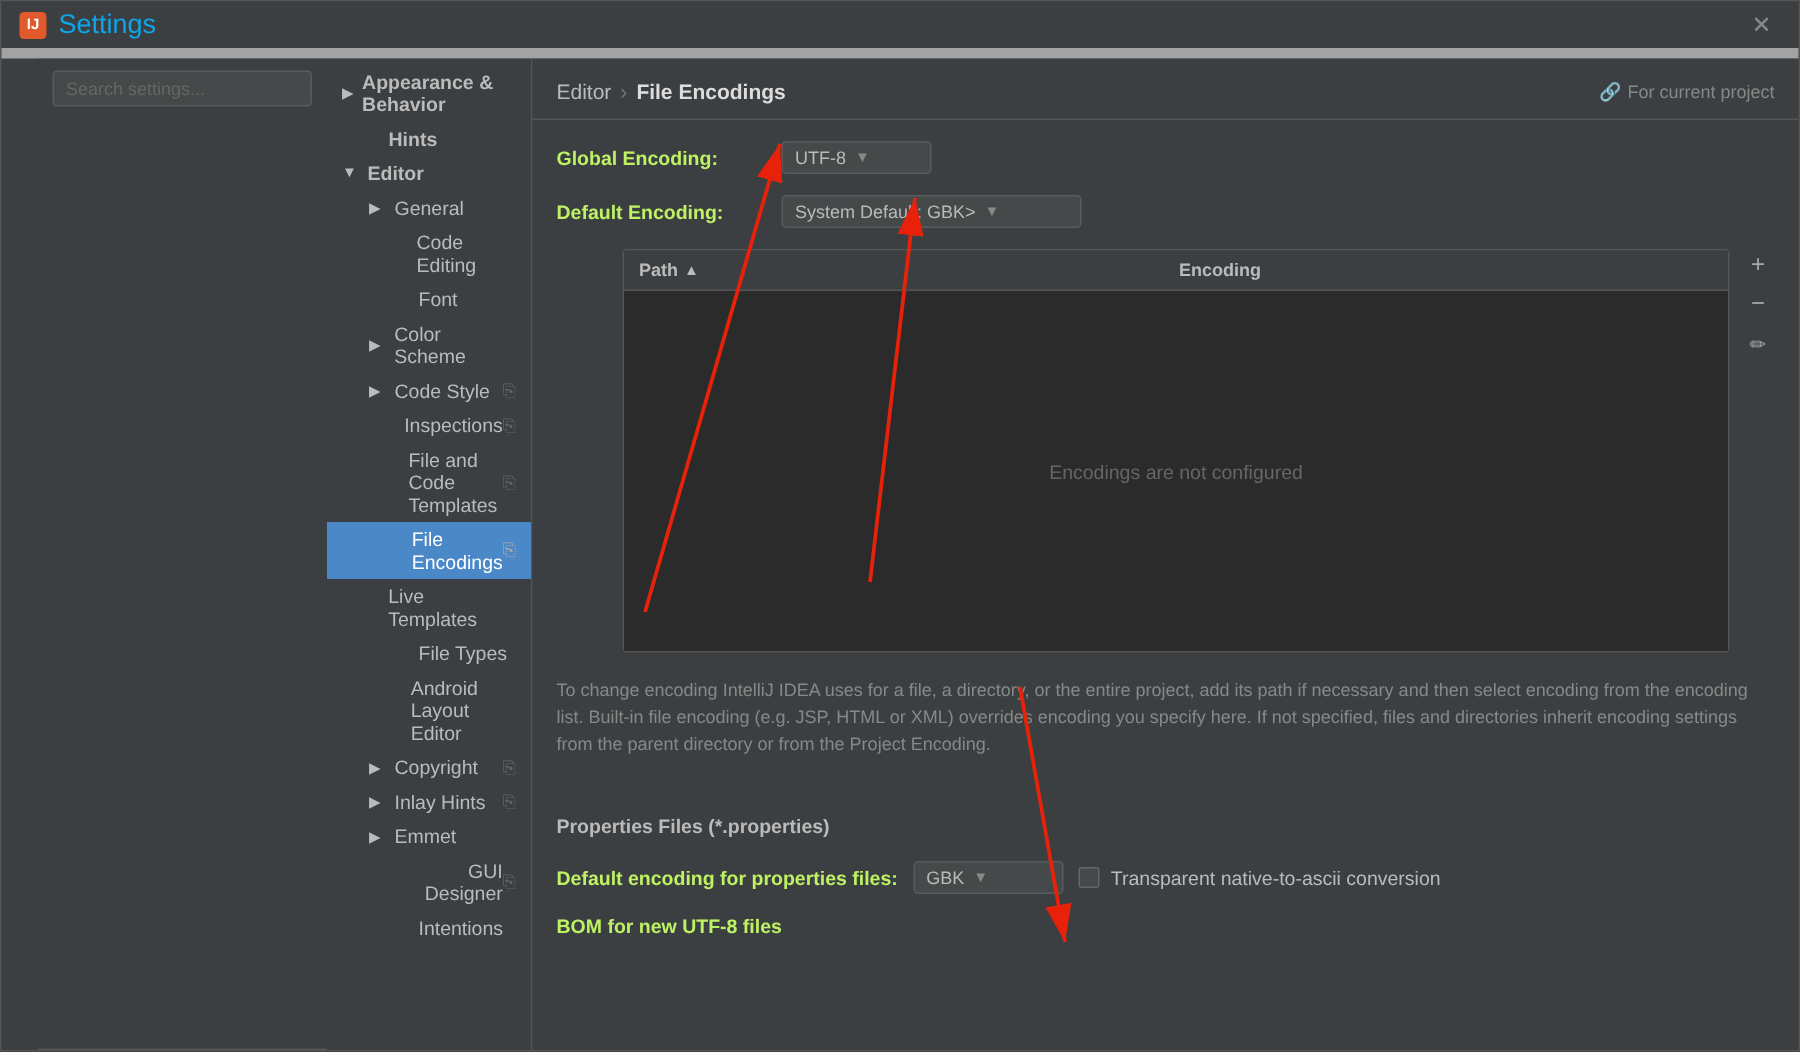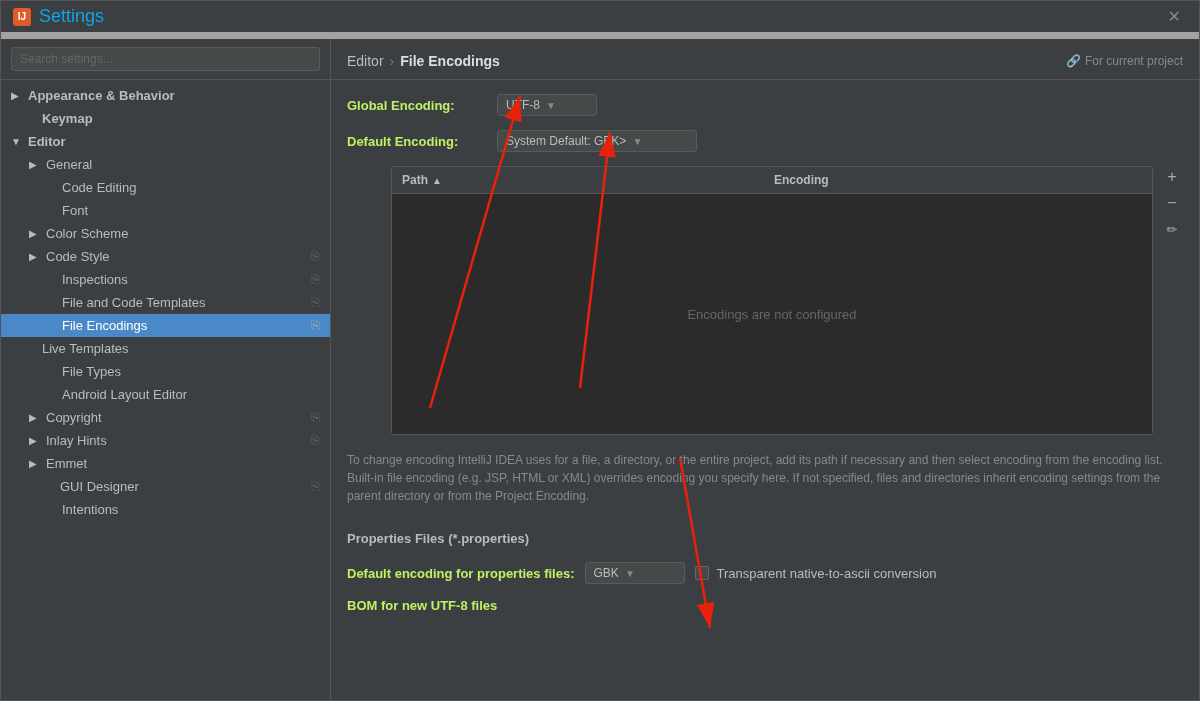--- a/index.html
+++ b/index.html
@@ -65,23 +65,24 @@
       flex: 1;
       overflow: hidden;
     }
 
     
     .sidebar {
       width: 330px;
       background: #3c3f41;
       border-right: 1px solid #555;
       display: flex;
-      flex-direction: column;
+      flex-direction: row;
       flex-shrink: 0;
       overflow: hidden;
+      margin-left: 24px;
     }
 
     .search-box {
       padding: 8px 10px;
       border-bottom: 1px solid #555;
     }
 
     .search-input {
       width: 100%;
       background: #45494a;
@@ -261,21 +262,21 @@
       font-size: 12px;
       color: #888;
       line-height: 1.5;
       padding: 6px 0;
     }
 
     .section-title {
       color: #bbbbbb;
       font-size: 13px;
       font-weight: 600;
-      margin-top: 10px;
+      margin-top: 22px;
       margin-bottom: 6px;
     }
 
     .checkbox-row {
       display: flex;
       align-items: center;
       gap: 8px;
     }
 
     .checkbox {
@@ -332,21 +333,21 @@
       </div>
       <div class="sidebar-tree">
 
         <div class="tree-item">
           <span class="arrow">▶</span>
           <span style="font-weight:700;">Appearance &amp; Behavior</span>
         </div>
 
         <div class="tree-item">
           <span class="arrow"></span>
-          <span style="font-weight:700;padding-left:14px;">Keymap</span>
+          <span style="font-weight:700;padding-left:14px;">Hints</span>
         </div>
 
         <div class="tree-item">
           <span class="arrow">▼</span>
           <span style="font-weight:700;">Editor</span>
         </div>
 
         <div class="tree-item" style="padding-left:28px;">
           <span class="arrow">▶</span>
           <span>General</span>
@@ -419,21 +420,21 @@
         </div>
 
 
         <div class="tree-item" style="padding-left:28px;">
           <span class="arrow">▶</span>
           <span>Emmet</span>
         </div>
 
         <div class="tree-item" style="padding-left:28px;">
           <span class="arrow"></span>
-          <span style="padding-left:14px;">GUI Designer</span>
+          <span style="padding-left:14px;text-align:right;">GUI Designer</span>
           <span class="icon-right">⎘</span>
         </div>
 
         <div class="tree-item" style="padding-left:44px;">
           <span class="arrow"></span>
           <span>Intentions</span>
         </div>
 
       </div>
     </div>

